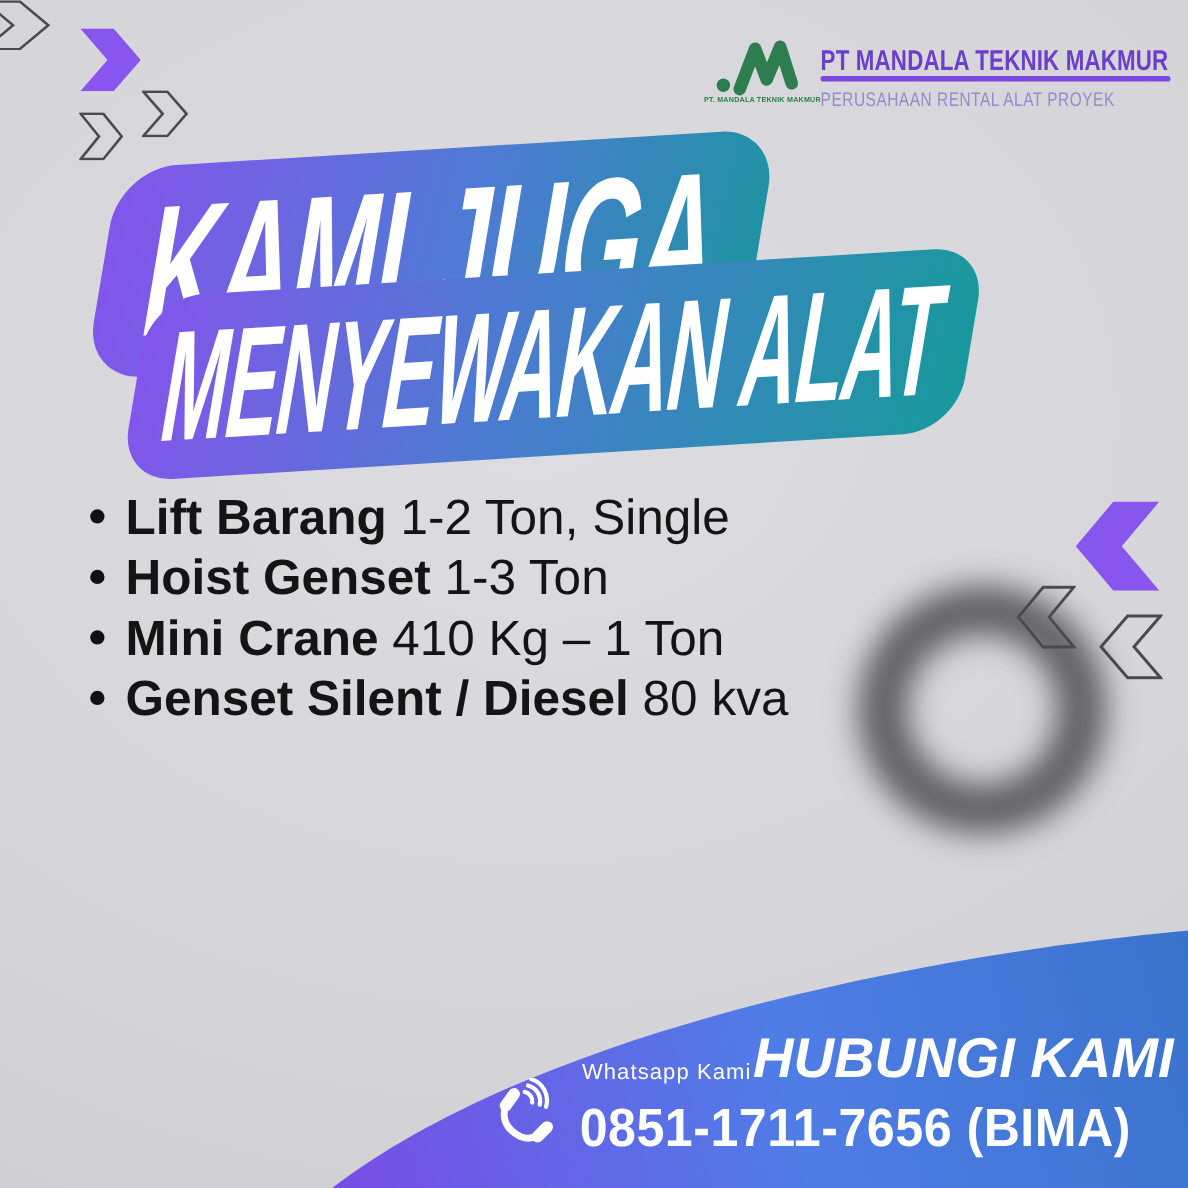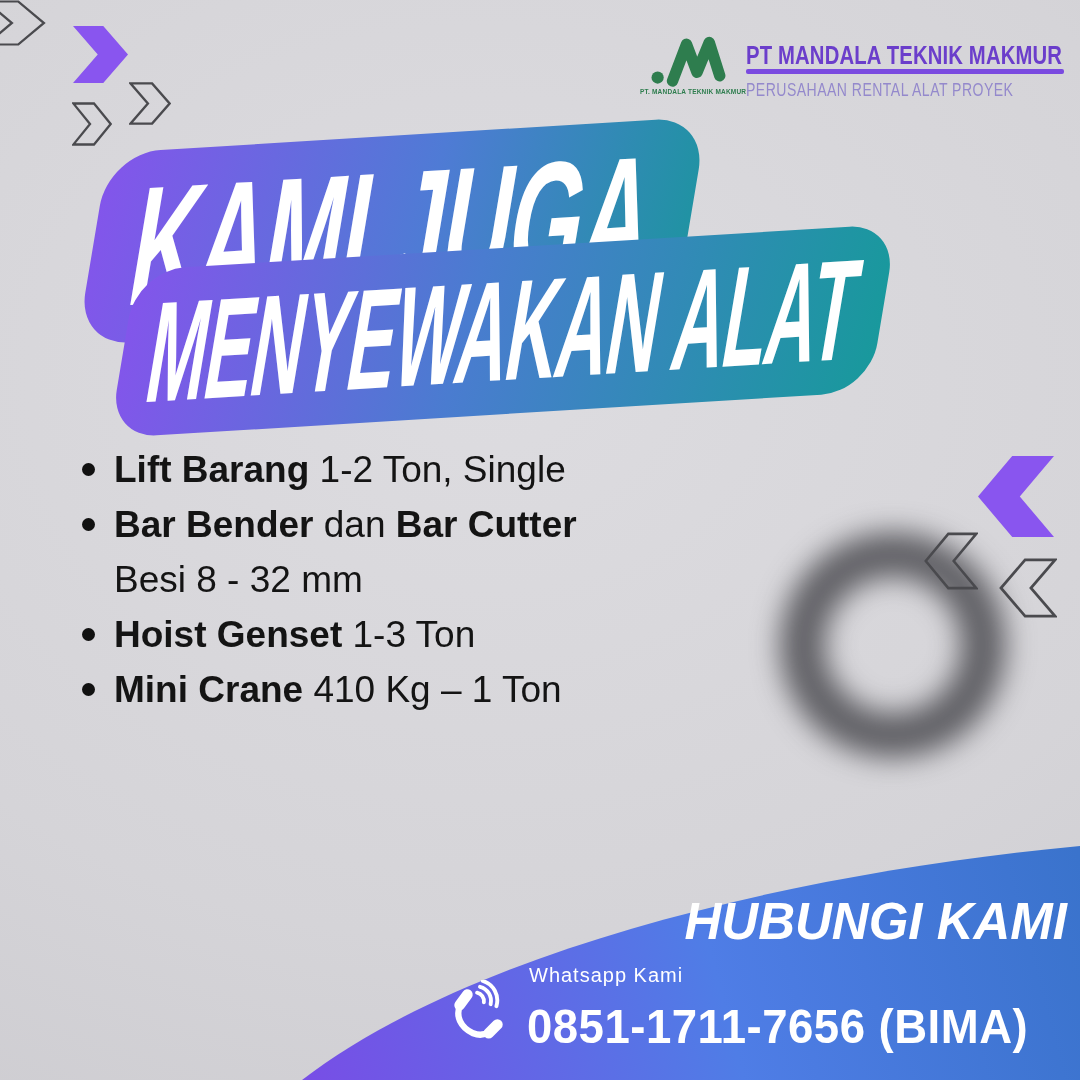--- a/index.html
+++ b/index.html
@@ -52,31 +52,31 @@
   }
   .banner-1 .banner-text{font-size:168px;transform:scaleX(.56);}
   .banner-2 .banner-text{font-size:142px;transform:scaleX(.50);}
   
   .eq-list{
     position:absolute;left:74px;top:442px;width:660px;
     list-style:none;margin:0;padding:0;
   }
   .eq-item{
     position:relative;padding-left:40px;
-    font-size:37px;line-height:55px;color:#141414;
+    font-size:45px;line-height:55px;color:#141414;
   }
   .eq-item::before{
     content:"";position:absolute;left:8px;top:21px;width:13px;height:13px;
     border-radius:50%;background:#111;
   }
   .eq-item .b{font-weight:700;}
   
   .blob{left:0;top:0;}
   .contact-heading{
-    right:13px;top:892px;font-size:51px;font-weight:700;font-style:italic;
+    right:13px;top:932px;font-size:51px;font-weight:700;font-style:italic;
     color:#fff;white-space:nowrap;
   }
   .phone-icon{left:448px;top:980px;width:62px;height:62px;}
   .wa-label{
     left:529px;top:964px;font-size:20px;font-weight:400;color:#fff;letter-spacing:1px;white-space:nowrap;
   }
   .wa-number{
     left:527px;top:998px;font-size:49px;font-weight:700;color:#fff;letter-spacing:.5px;
     white-space:nowrap;transform:scaleX(.93);transform-origin:left top;
   }
@@ -138,23 +138,23 @@
 
   <div class="banner banner-1">
     <div class="banner-text">KAMI JUGA</div>
   </div>
   <div class="banner banner-2">
     <div class="banner-text">MENYEWAKAN ALAT</div>
   </div>
 
   <ul class="eq-list">
       <li class="eq-item"><span class="b">Lift Barang</span><span> 1-2 Ton, Single</span><br></li>
-      <li class="eq-item"><span class="b">Bar Bender</span><span> dan </span><span class="b">Bar Cutter</span><br><span>Besi 8 - 32 mm</span></li>
       <li class="eq-item"><span class="b">Hoist Genset</span><span> 1-3 Ton</span></li>
       <li class="eq-item"><span class="b">Mini Crane</span><span> 410 Kg – 1 Ton</span></li>
+      <li class="eq-item"><span class="b">Genset Silent / Diesel</span><span> 80 kva</span></li>
     </ul>
 
   <svg class="abs blob" width="1080" height="1080" viewBox="0 0 1080 1080">
     <defs>
       <linearGradient id="gBlob" gradientUnits="userSpaceOnUse" x1="260" y1="1080" x2="1080" y2="860">
         <stop offset="0" stop-color="#7c49e6"></stop>
         <stop offset="0.55" stop-color="#4f7de6"></stop>
         <stop offset="1" stop-color="#3a73cc"></stop>
       </linearGradient>
     </defs>

